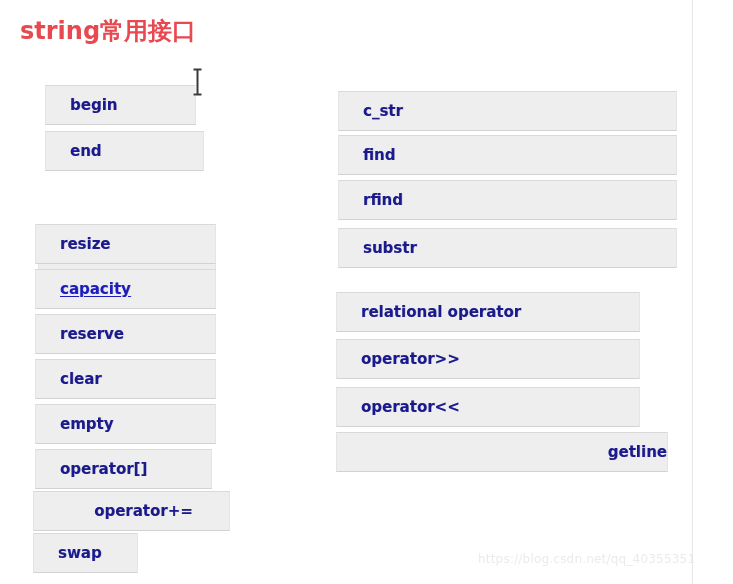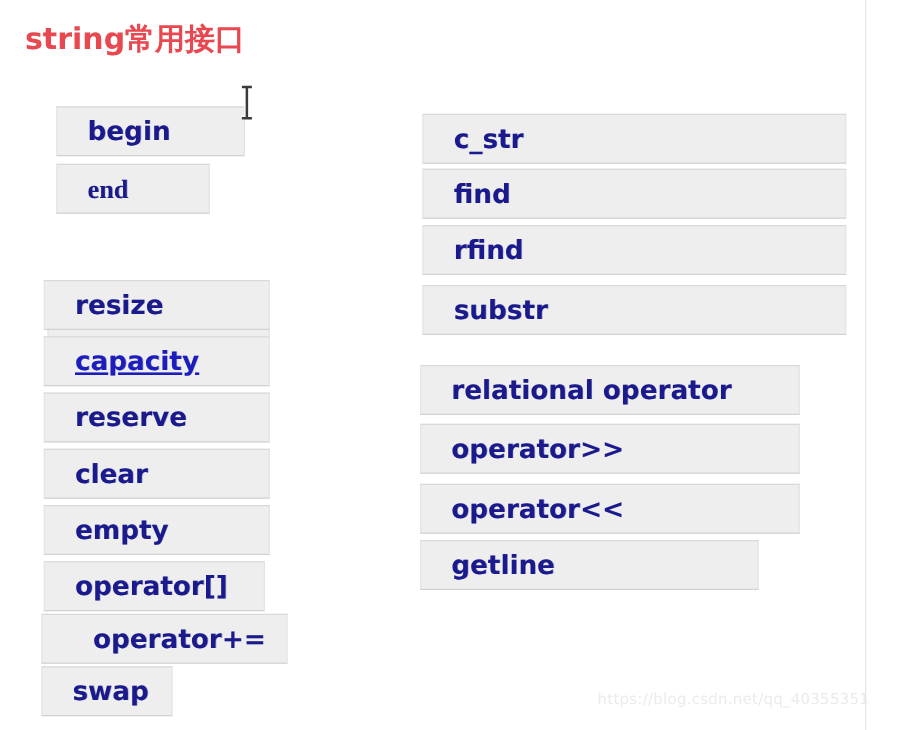--- a/index.html
+++ b/index.html
@@ -55,21 +55,21 @@
     background: #eeeeee;
     border-top: 1px solid #d9d9d9;
     border-bottom: 1px solid #d2d2d2;
     border-left: 1px solid #e4e4e4;
     border-right: 1px solid #e4e4e4;
     display: flex;
     align-items: center;
     overflow: hidden;
   }
   .chip .label {
-    font-size: 21px;
+    font-size: 15px;
     font-weight: bold;
     color: #1a1a8c;
     white-space: nowrap;
     padding-left: 24px;
     line-height: 1;
     text-shadow: 0.5px 0 0 rgba(26,26,140,0.35);
   }
   .chip.link .label {
     text-decoration: underline;
     text-underline-offset: 2px;
@@ -103,21 +103,21 @@
 <div id="slide">
 
   <div class="page-rule"></div>
 
   <div class="title">string常用接口</div>
 
   <div id="col-left">
       <div class="chip" style="left: 45px; top: 85px; width: 151px; height: 40px;">
         <span class="label">begin</span>
       </div>
-      <div class="chip" style="left: 45px; top: 131px; width: 123px; height: 40px; font-family: Liberation Serif, serif;">
+      <div class="chip" style="left: 45px; top: 131px; width: 159px; height: 40px;">
         <span class="label">end</span>
       </div>
       <div class="chip" style="left: 38px; top: 176px; width: 178px; height: 56px; margin-top: 48px;">
         <span class="label">size</span>
       </div>
       <div class="chip" style="left: 35px; top: 224px; width: 181px; height: 40px;">
         <span class="label">resize</span>
       </div>
       <div class="chip link" style="left: 35px; top: 269px; width: 181px; height: 40px;">
         <span class="label">capacity</span>
@@ -158,21 +158,21 @@
   <div id="col-right-bottom">
       <div class="chip" style="left: 336px; top: 292px; width: 304px; height: 40px;">
         <span class="label">relational operator</span>
       </div>
       <div class="chip" style="left: 336px; top: 339px; width: 304px; height: 40px;">
         <span class="label">operator&gt;&gt;</span>
       </div>
       <div class="chip" style="left: 336px; top: 387px; width: 304px; height: 40px;">
         <span class="label">operator&lt;&lt;</span>
       </div>
-      <div class="chip" style="left: 336px; top: 432px; width: 271px; height: 40px;">
+      <div class="chip" style="left: 336px; top: 432px; width: 332px; height: 40px; justify-content: flex-end;">
         <span class="label">getline</span>
       </div>
     </div>
 
   <div class="ibeam">
     <svg width="13" height="28" viewBox="0 0 13 28" xmlns="http://www.w3.org/2000/svg">
       <path d="M2.5 1.5 H10.5 M6.5 1.5 V26.5 M2.5 26.5 H10.5" stroke="#ffffff" stroke-width="4" fill="none" stroke-linecap="butt"></path>
       <path d="M2.5 1.5 H10.5 M6.5 1.5 V26.5 M2.5 26.5 H10.5" stroke="#3a3a3a" stroke-width="2" fill="none" stroke-linecap="butt"></path>
     </svg>
   </div>

